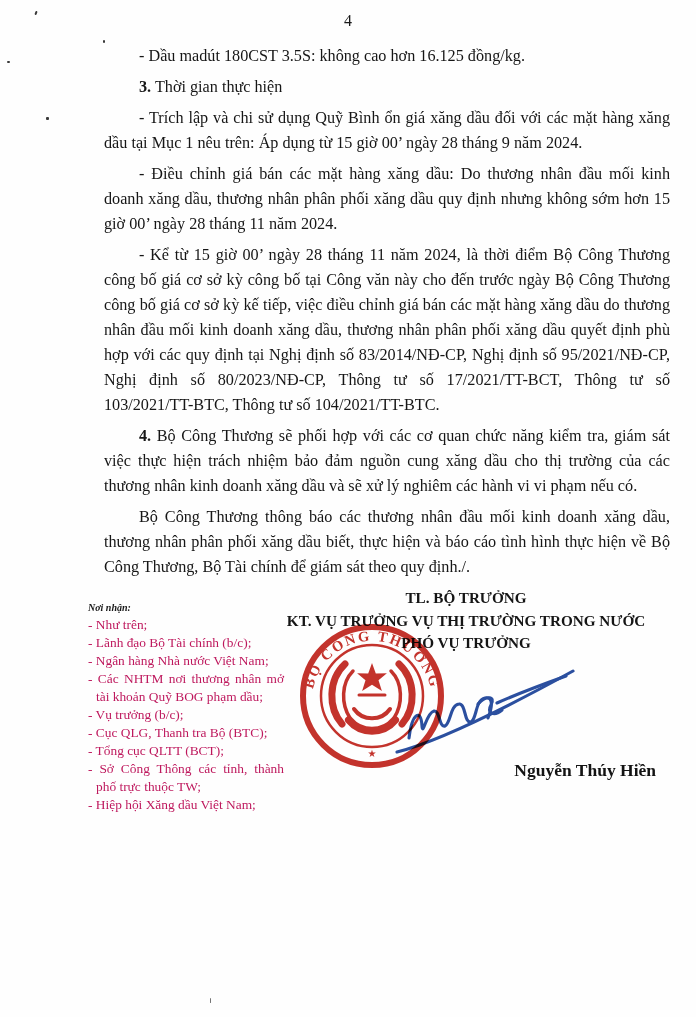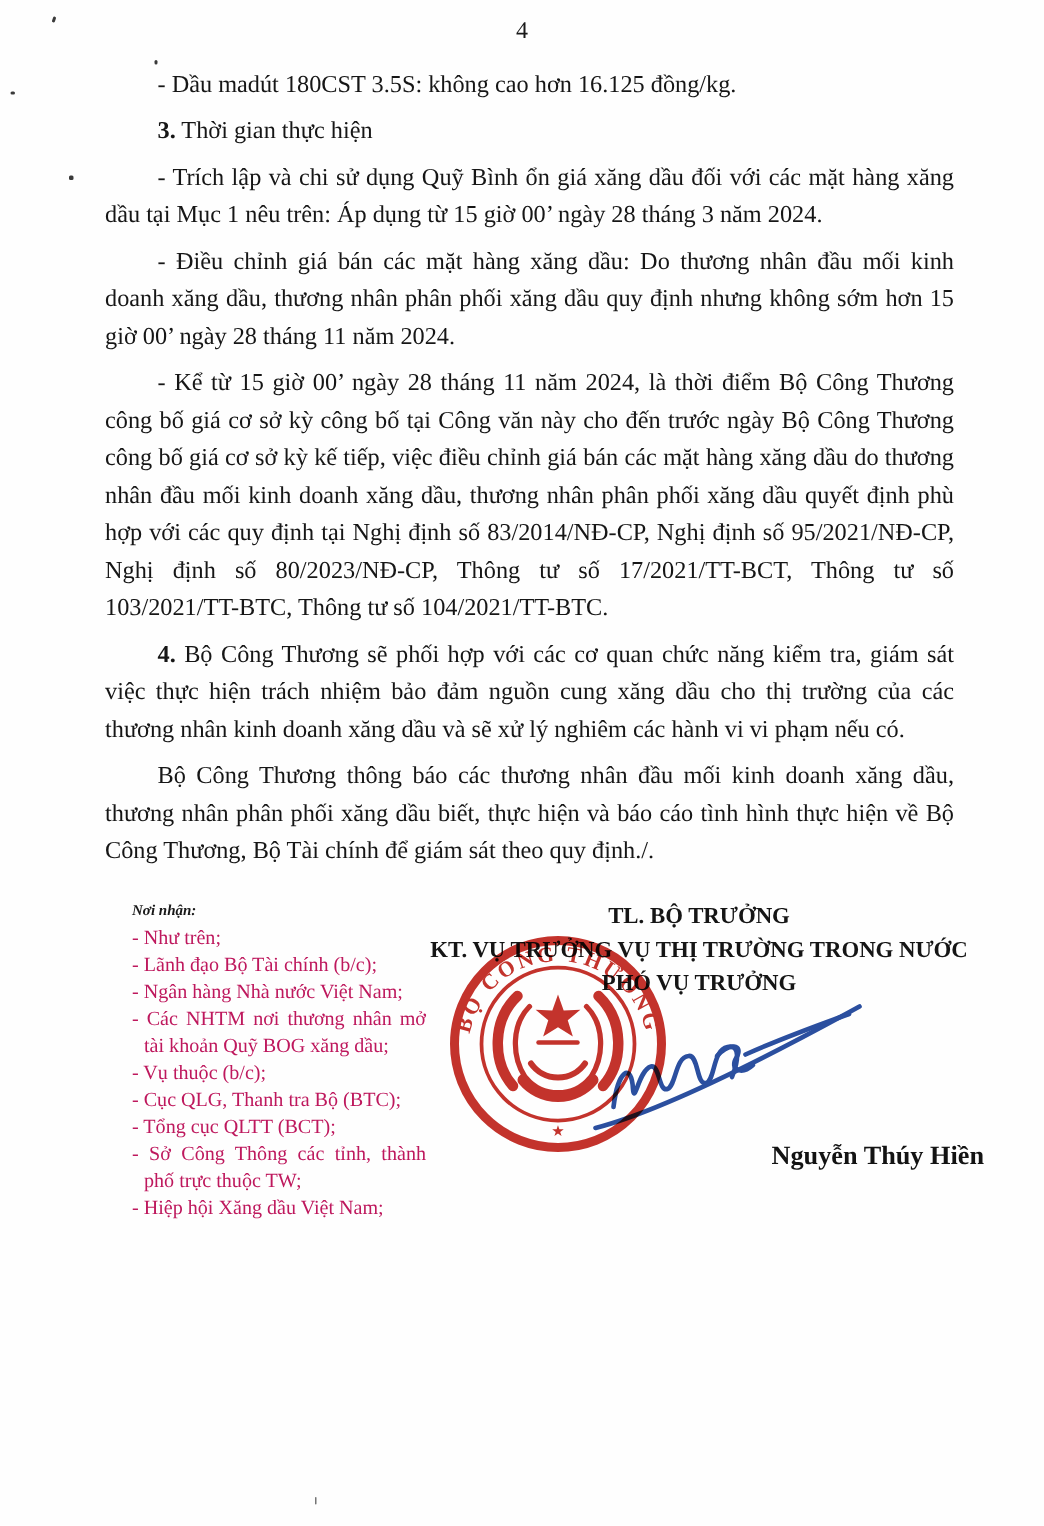--- a/index.html
+++ b/index.html
@@ -11,21 +11,21 @@
   }
   .page {
     position:relative; width:696px; height:1017px;
     background:#fefefe; overflow:hidden;
   }
   .page-number {
     position:absolute; top:12px; left:0; width:100%;
     text-align:center; font-size:16px; color:#1a1a1a;
   }
   .content {
-    position:absolute; left:70px; top:44px; width:566px;
+    position:absolute; left:104px; top:44px; width:566px;
   }
   .para {
     margin:0 0 6px 0;
     font-size:16.2px; line-height:25px;
     text-align:justify; text-indent:35px;
     color:#161616;
   }
   .para .pfx { font-weight:bold; }
   .footer-left {
     position:absolute; left:88px; top:602px; width:196px;
@@ -33,21 +33,21 @@
   .recipients-label {
     font-weight:bold; font-style:italic; font-size:10px; margin-bottom:3px;
   }
   .rcpt-item {
     font-size:13.4px; line-height:18px;
     padding-left:8px; text-indent:-8px;
     text-align:justify;
     color:#be185d;
   }
   .signoff {
-    position:absolute; left:276px; top:600px; width:380px;
+    position:absolute; left:276px; top:587px; width:380px;
     text-align:center; font-weight:bold; font-size:15.2px;
     line-height:22.5px; white-space:nowrap; color:#151515;
     z-index:1;
   }
   .signer-name {
     position:absolute; left:276px; top:760px; width:380px;
     text-align:right; font-weight:bold; font-size:17.5px;
     color:#131313; z-index:1;
   }
   .seal {
@@ -68,35 +68,35 @@
 </head>
 <body>
 
 <div class="page">
 
   <div class="page-number">4</div>
 
   <div class="content">
     <p class="para"><b class="pfx"></b><span>- Dầu madút 180CST 3.5S: không cao hơn 16.125 đồng/kg.</span></p>
     <p class="para"><b class="pfx">3.</b><span> Thời gian thực hiện</span></p>
-    <p class="para"><b class="pfx"></b><span>- Trích lập và chi sử dụng Quỹ Bình ổn giá xăng dầu đối với các mặt hàng xăng dầu tại Mục 1 nêu trên: Áp dụng từ 15 giờ 00’ ngày 28 tháng 3 năm 2024.</span></p>
+    <p class="para"><b class="pfx"></b><span>- Trích lập và chi sử dụng Quỹ Bình ổn giá xăng dầu đối với các mặt hàng xăng dầu tại Mục 1 nêu trên: Áp dụng từ 15 giờ 00’ ngày 28 tháng 9 năm 2024.</span></p>
     <p class="para"><b class="pfx"></b><span>- Điều chỉnh giá bán các mặt hàng xăng dầu: Do thương nhân đầu mối kinh doanh xăng dầu, thương nhân phân phối xăng dầu quy định nhưng không sớm hơn 15 giờ 00’ ngày 28 tháng 11 năm 2024.</span></p>
     <p class="para"><b class="pfx"></b><span>- Kể từ 15 giờ 00’ ngày 28 tháng 11 năm 2024, là thời điểm Bộ Công Thương công bố giá cơ sở kỳ công bố tại Công văn này cho đến trước ngày Bộ Công Thương công bố giá cơ sở kỳ kế tiếp, việc điều chỉnh giá bán các mặt hàng xăng dầu do thương nhân đầu mối kinh doanh xăng dầu, thương nhân phân phối xăng dầu quyết định phù hợp với các quy định tại Nghị định số 83/2014/NĐ-CP, Nghị định số 95/2021/NĐ-CP, Nghị định số 80/2023/NĐ-CP, Thông tư số 17/2021/TT-BCT, Thông tư số 103/2021/TT-BTC, Thông tư số 104/2021/TT-BTC.</span></p>
     <p class="para"><b class="pfx">4.</b><span> Bộ Công Thương sẽ phối hợp với các cơ quan chức năng kiểm tra, giám sát việc thực hiện trách nhiệm bảo đảm nguồn cung xăng dầu cho thị trường của các thương nhân kinh doanh xăng dầu và sẽ xử lý nghiêm các hành vi vi phạm nếu có.</span></p>
     <p class="para"><b class="pfx"></b><span>Bộ Công Thương thông báo các thương nhân đầu mối kinh doanh xăng dầu, thương nhân phân phối xăng dầu biết, thực hiện và báo cáo tình hình thực hiện về Bộ Công Thương, Bộ Tài chính để giám sát theo quy định./.</span></p>
   </div>
 
   <div class="footer-left">
     <div class="recipients-label">Nơi nhận:</div>
     <div>
         <div class="rcpt-item">- Như trên;</div>
         <div class="rcpt-item">- Lãnh đạo Bộ Tài chính (b/c);</div>
         <div class="rcpt-item">- Ngân hàng Nhà nước Việt Nam;</div>
-        <div class="rcpt-item">- Các NHTM nơi thương nhân mở tài khoản Quỹ BOG xăng dầu;</div>
-        <div class="rcpt-item">- Vụ thuộc (b/c);</div>
+        <div class="rcpt-item">- Các NHTM nơi thương nhân mở tài khoản Quỹ BOG phạm dầu;</div>
+        <div class="rcpt-item">- Vụ trưởng (b/c);</div>
         <div class="rcpt-item">- Cục QLG, Thanh tra Bộ (BTC);</div>
         <div class="rcpt-item">- Tổng cục QLTT (BCT);</div>
         <div class="rcpt-item">- Sở Công Thông các tỉnh, thành phố trực thuộc TW;</div>
         <div class="rcpt-item">- Hiệp hội Xăng dầu Việt Nam;</div>
       </div>
   </div>
 
   <div class="signoff">
     <div>TL. BỘ TRƯỞNG</div>
     <div>KT. VỤ TRƯỞNG VỤ THỊ TRƯỜNG TRONG NƯỚC</div>

